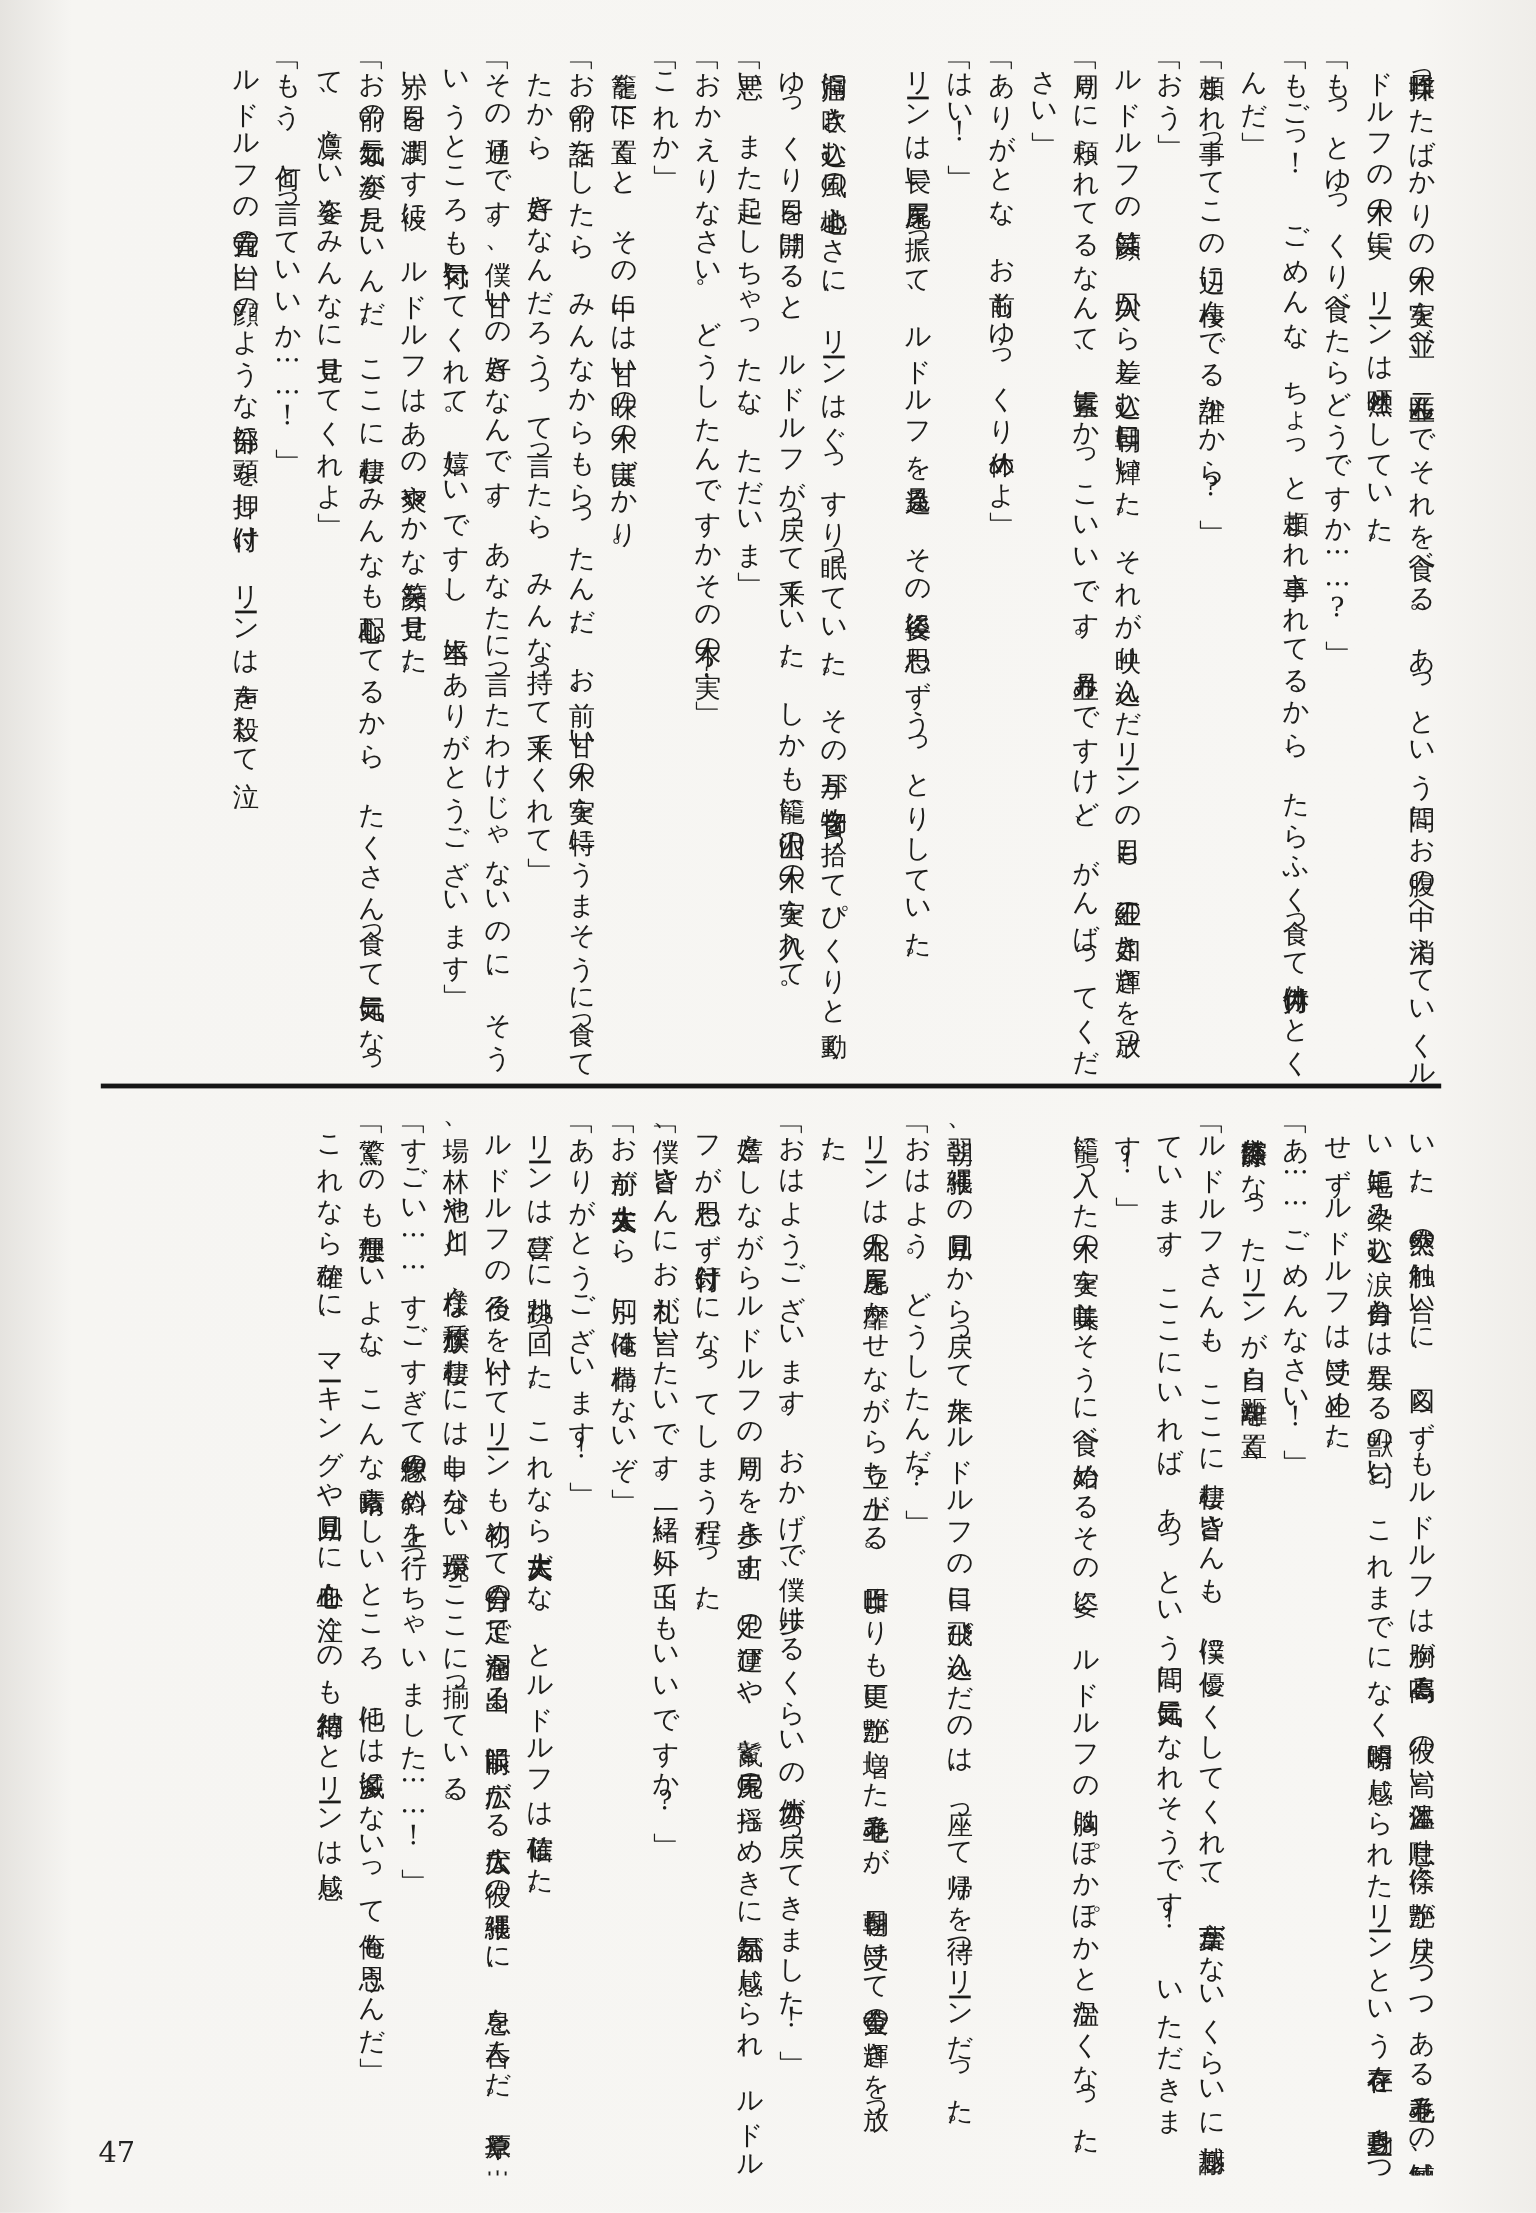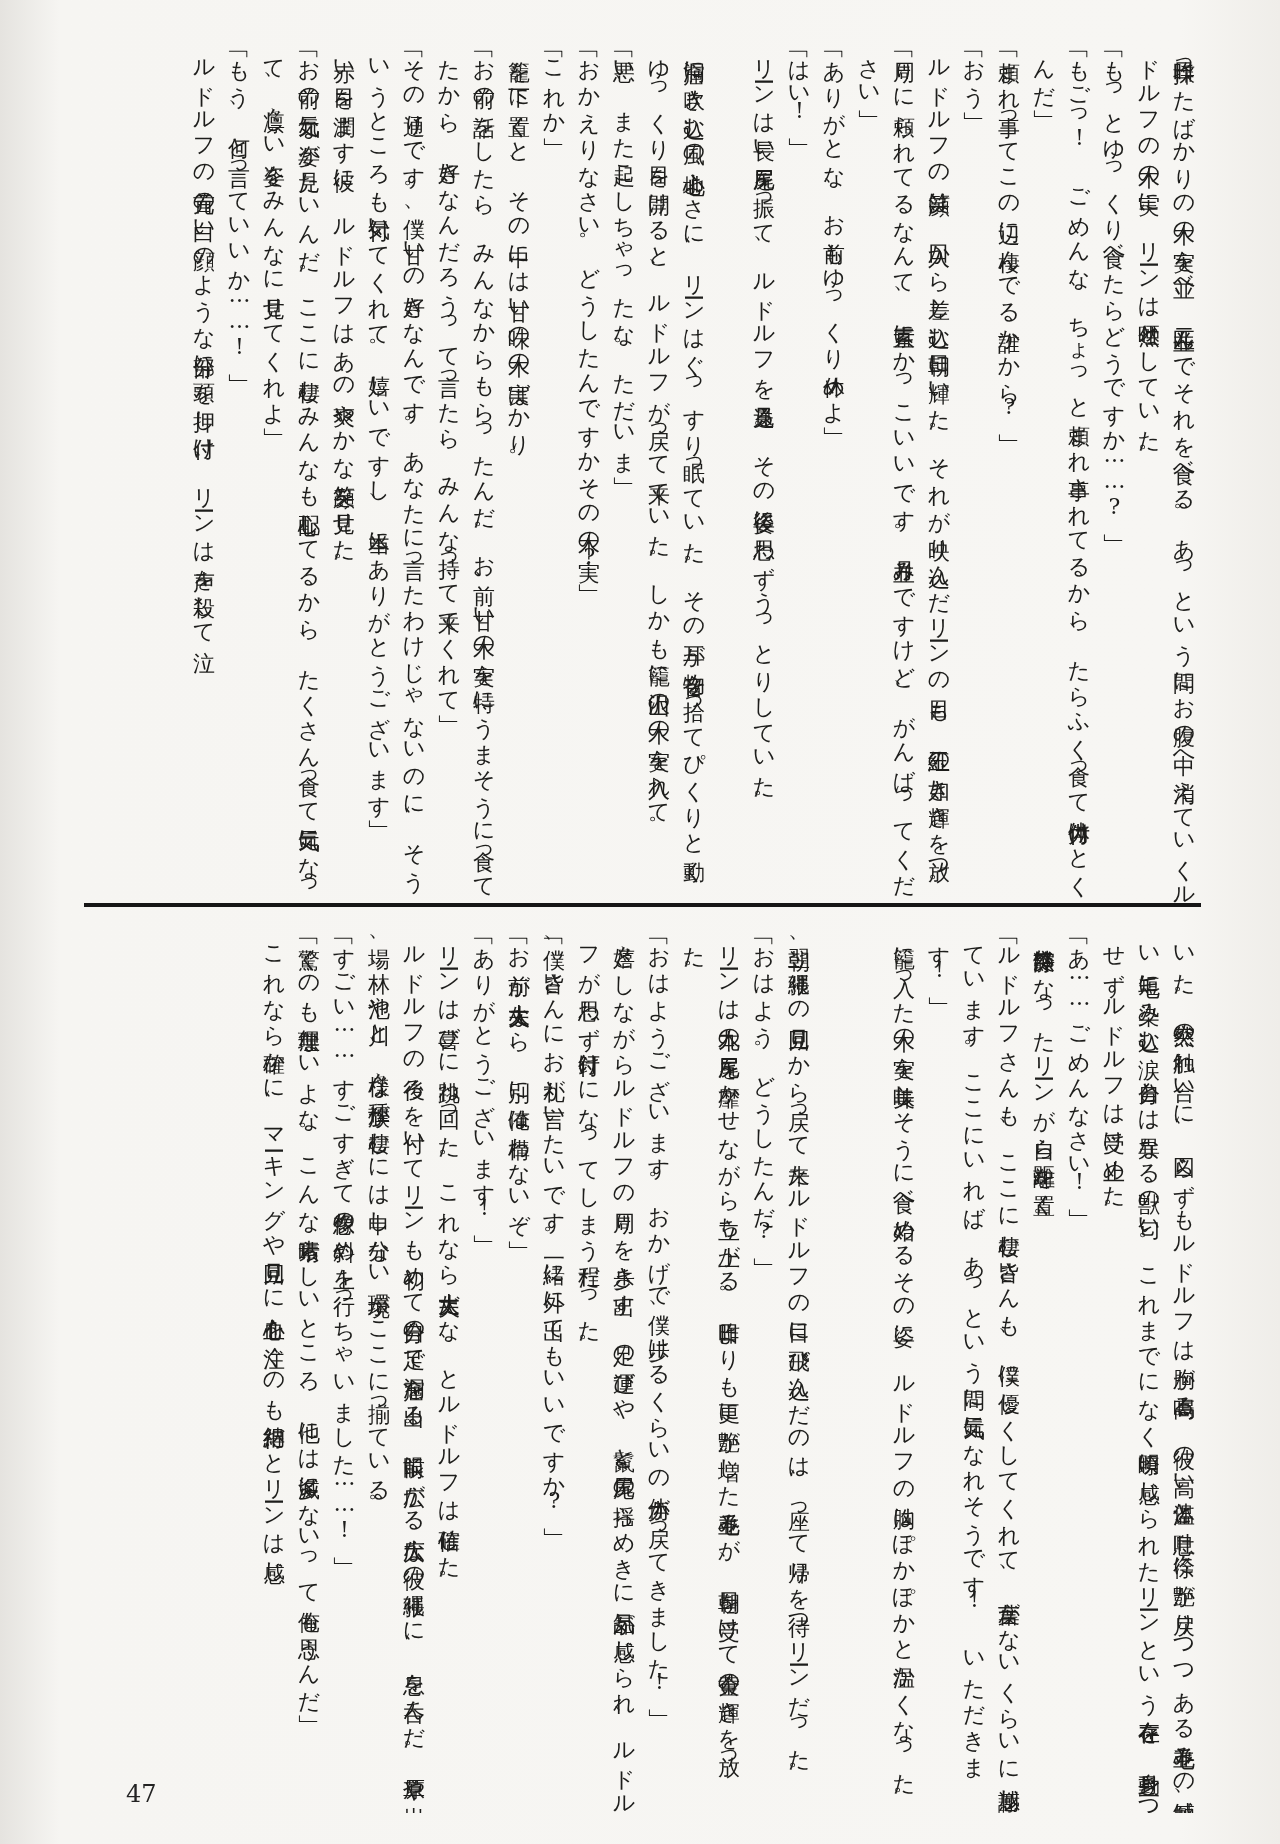--- a/index.html
+++ b/index.html
@@ -24,21 +24,20 @@
   .band p{margin:0;padding:0;}
   .band p.blank{min-width:35px;}
   #divider{
     position:absolute;left:84px;top:903px;width:1117px;height:4px;
     background:#161616;
   }
   #page-number{
     position:absolute;left:82px;top:1780px;
     font-size:24px;color:#232323;
     font-family:"DejaVu Serif","Liberation Serif",serif;
-    margin-left:44px;
   }
 </style>
 </head>
 <body>
 
 <div id="top-band" class="band">
     <p>昨日採ったばかりの木の実を並べ、二匹並んでそれを食べる。あっという間にお腹の中へ消えていくルドルフの木の実に、リーンは唖然としていた。</p>
     <p>「もっとゆっくり食べたらどうですか……?」</p>
     <p>「もごっ!　ごめんな、ちょっと頼まれ事されてるから、たらふく食って体力付けとくんだ」</p>
     <p>「頼まれ事ってこの辺に棲んでる誰かから?」</p>

